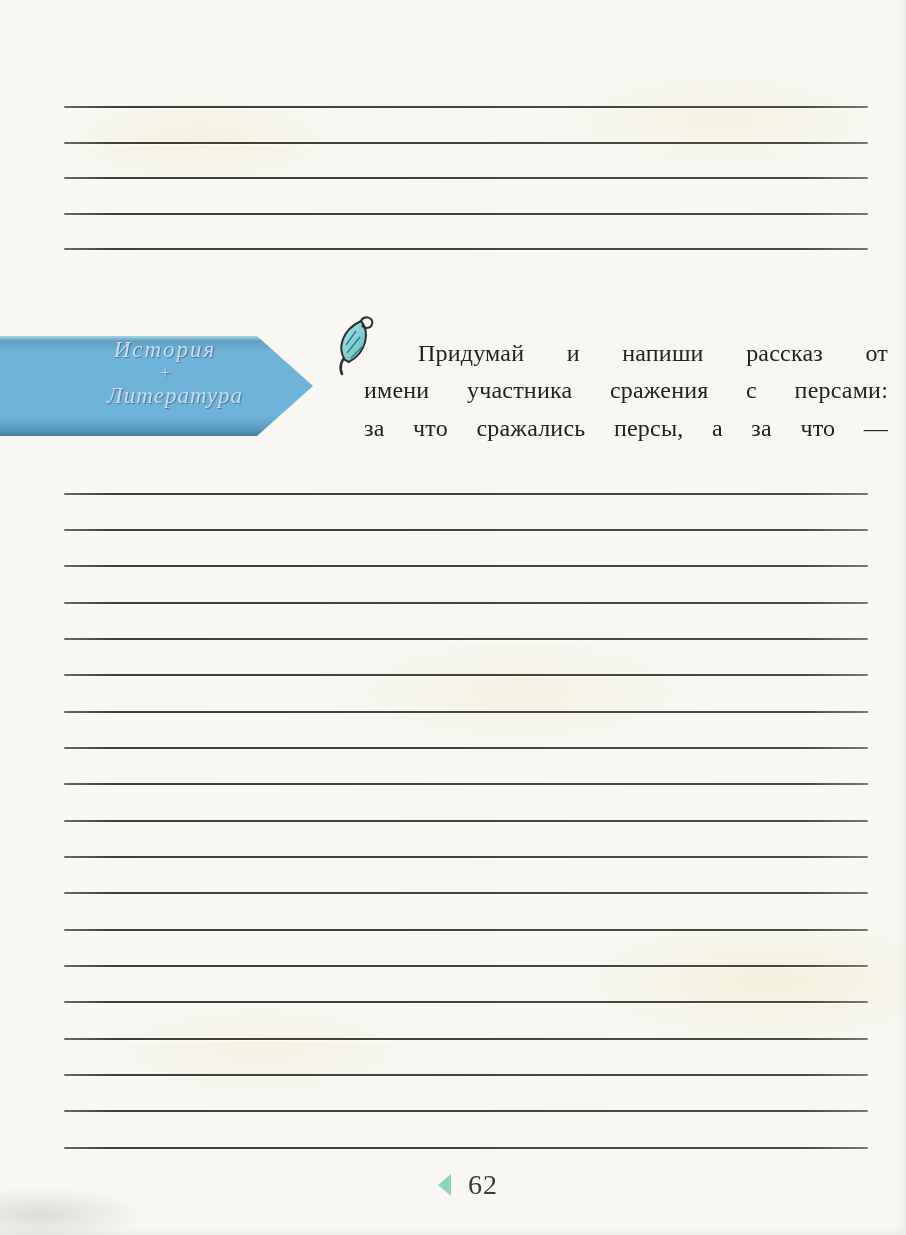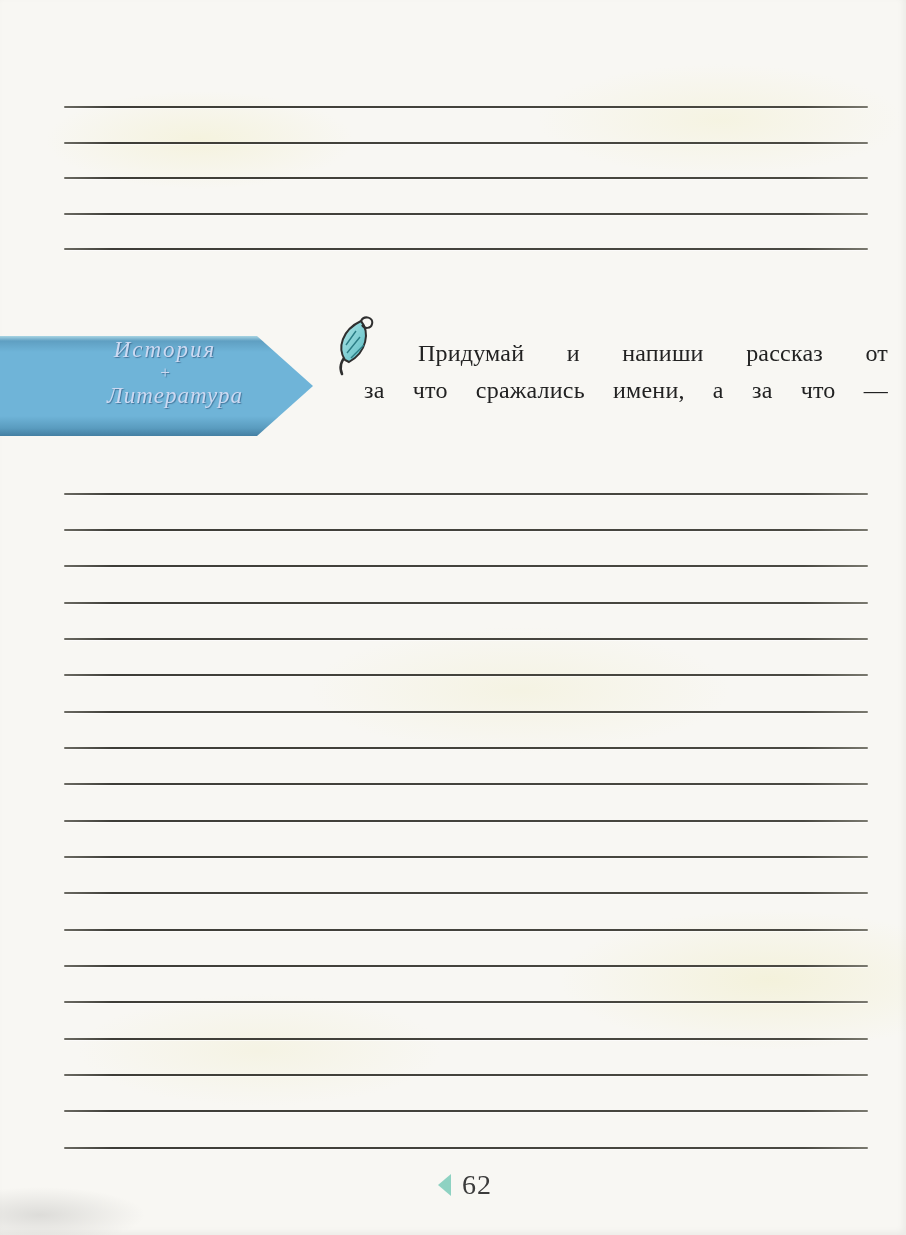--- a/index.html
+++ b/index.html
@@ -50,21 +50,21 @@
     font-size:24px;font-weight:normal;color:#222;line-height:37.3px;
     letter-spacing:.2px;
     margin-left:20px;
   }
   .tline{width:100%;}
   .jline{text-align:justify;text-align-last:justify;}
   .first{text-indent:54px;}
   
   .footer{
     position:absolute;left:438px;top:1168px;height:34px;
-    display:flex;align-items:center;gap:11px;
+    display:flex;align-items:center;gap:17px;
   }
   .tri{
     display:inline-block;width:13px;height:22px;background:#8ed2c2;
     -webkit-clip-path:polygon(100% 0,0 50%,100% 100%);
     clip-path:polygon(100% 0,0 50%,100% 100%);
   }
   .pnum{font-size:28px;color:#3b3b3b;letter-spacing:1px;}
 </style>
 </head>
 <body>
@@ -95,21 +95,22 @@
       </linearGradient>
     </defs>
     <path d="M8 58 C 5 51 7 46 12 39" stroke="#2f2f2f" stroke-width="2.6" fill="none" stroke-linecap="round"></path>
     <path d="M11 44 C 3 32 8 14 27 5 C 36 16 33 36 15 46 Z" fill="url(#fg)" stroke="#2f2f2f" stroke-width="2"></path>
     <path d="M27 5 C 30 -1 40 1 38 8 C 37 13 30 13 28 9" fill="none" stroke="#2f2f2f" stroke-width="2"></path>
     <path d="M13 37 L26 21 M12 29 L22 15 M17 42 L30 29" stroke="#2b7d85" stroke-width="1.4" fill="none"></path>
   </svg>
 
   <div class="task">
     <div class="tline jline first">Придумай и напиши рассказ от</div>
-    <div class="tline jline">за что сражались имени, а за что —</div>
+    <div class="tline jline">имени участника сражения с персами:</div>
+    <div class="tline jline">за что сражались персы, а за что —</div>
   </div>
 
   <div id="rules-bottom">
       <div class="rule" style="top: 492.5px;"></div>
       <div class="rule" style="top: 528.85px;"></div>
       <div class="rule" style="top: 565.2px;"></div>
       <div class="rule" style="top: 601.55px;"></div>
       <div class="rule" style="top: 637.9px;"></div>
       <div class="rule" style="top: 674.25px;"></div>
       <div class="rule" style="top: 710.6px;"></div>

